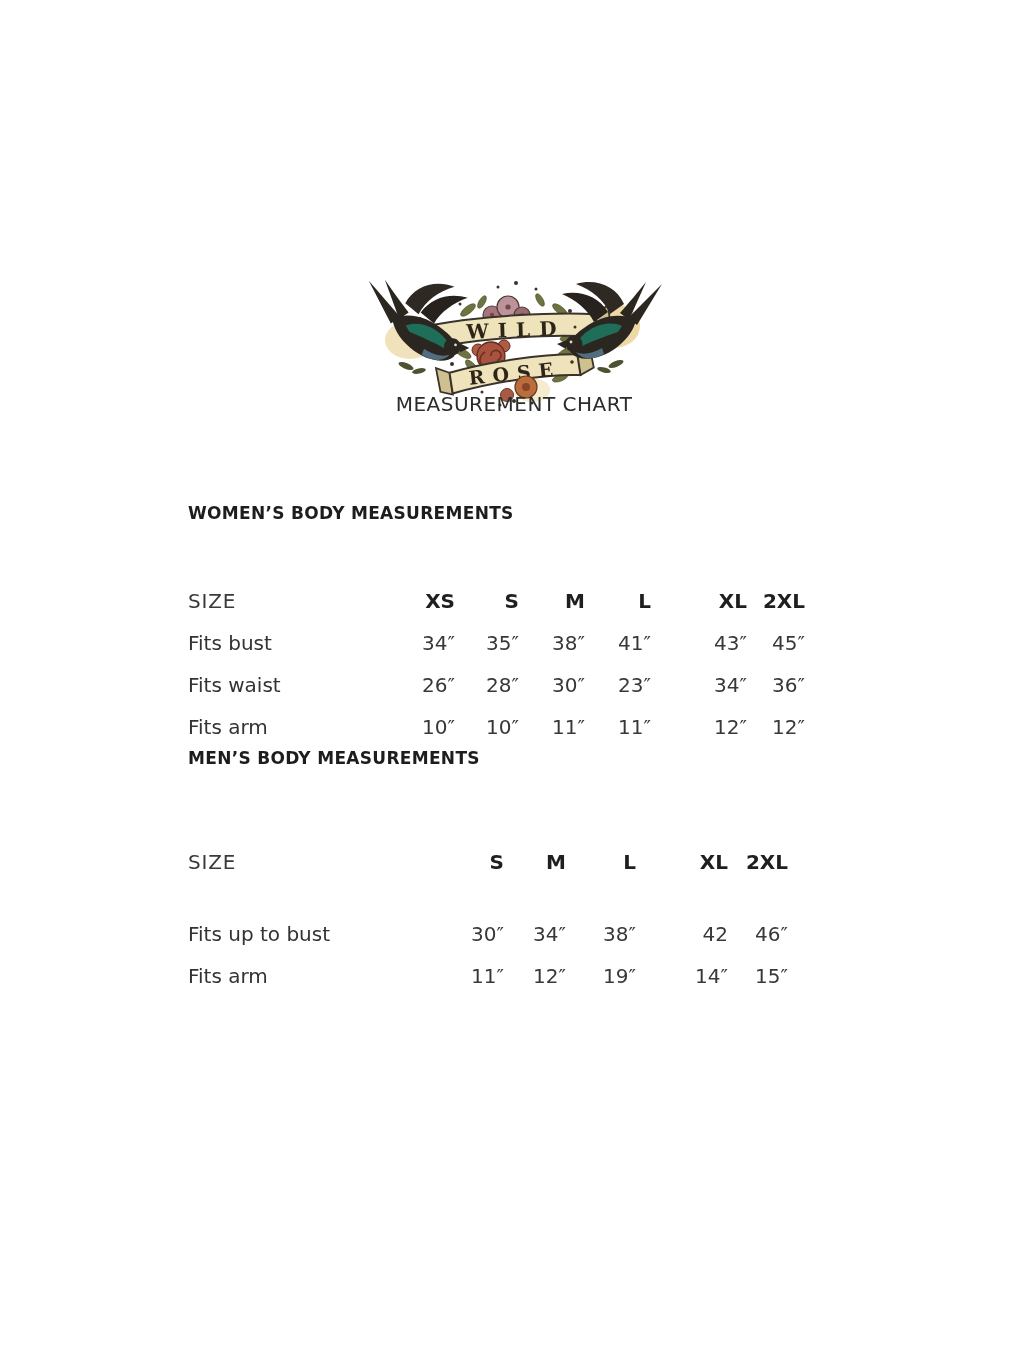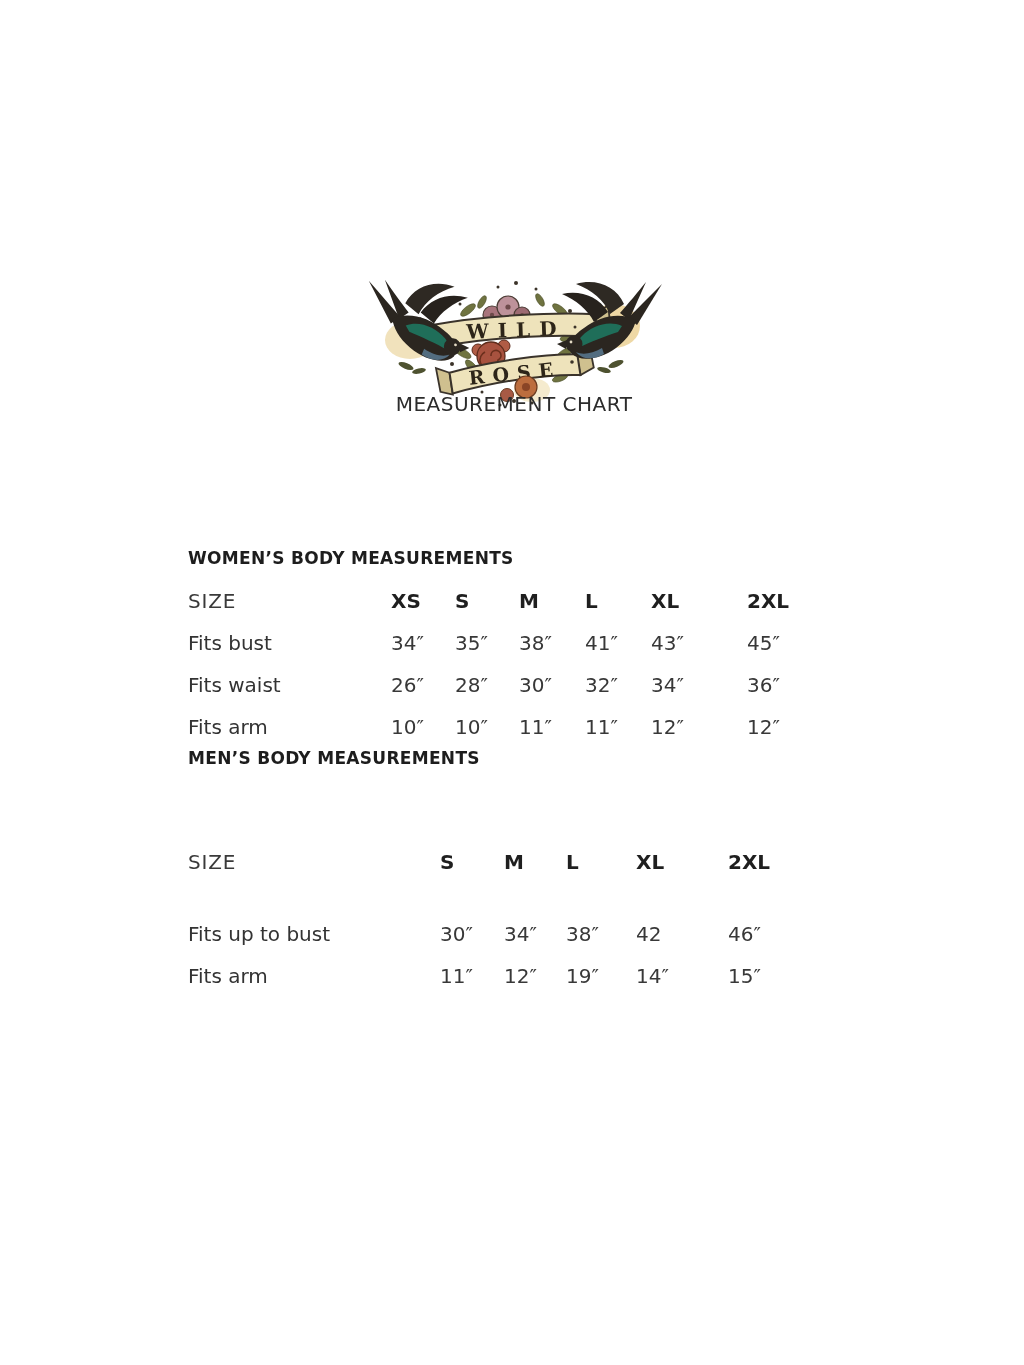--- a/index.html
+++ b/index.html
@@ -32,21 +32,21 @@
   }
   .section-heading{
     position:absolute;
     left:188px;
     font-size:17px;
     font-weight:bold;
     letter-spacing:0.3px;
     color:#1d1d1d;
     white-space:nowrap;
   }
-  .women-heading{top:548px;}
+  .women-heading{top:503px;}
   .men-heading{top:748px;}
   table.meas-table{
     position:absolute;
     border-collapse:collapse;
     table-layout:fixed;
     font-size:20px;
     color:#383838;
   }
   table.meas-table td{
     padding:0;
@@ -55,21 +55,21 @@
     white-space:nowrap;
   }
   .women-table{left:188px;top:580px;}
   .men-table{left:188px;top:839px;}
   .men-table tr.header-row td{
     height:63px;
     vertical-align:top;
     padding-top:11px;
   }
   td.lbl{text-align:left;color:#333333;}
-  td.val{text-align:left;}
+  td.val{text-align:right;}
   tr.header-row td.val{font-weight:bold;color:#1f1f1f;}
   tr.header-row td.lbl{letter-spacing:0.8px;color:#3a3a3a;}
 </style>
 </head>
 <body>
 
 <div class="page">
 
   <svg class="logo" viewBox="0 0 300 140" aria-hidden="true">
     <defs>
@@ -211,21 +211,21 @@
         <td class="val">38″</td>
         <td class="val">41″</td>
         <td class="val">43″</td>
         <td class="val">45″</td>
       </tr>
       <tr>
         <td class="lbl">Fits waist</td>
         <td class="val">26″</td>
         <td class="val">28″</td>
         <td class="val">30″</td>
-        <td class="val">32″</td>
+        <td class="val">23″</td>
         <td class="val">34″</td>
         <td class="val">36″</td>
       </tr>
       <tr>
         <td class="lbl">Fits arm</td>
         <td class="val">10″</td>
         <td class="val">10″</td>
         <td class="val">11″</td>
         <td class="val">11″</td>
         <td class="val">12″</td>

